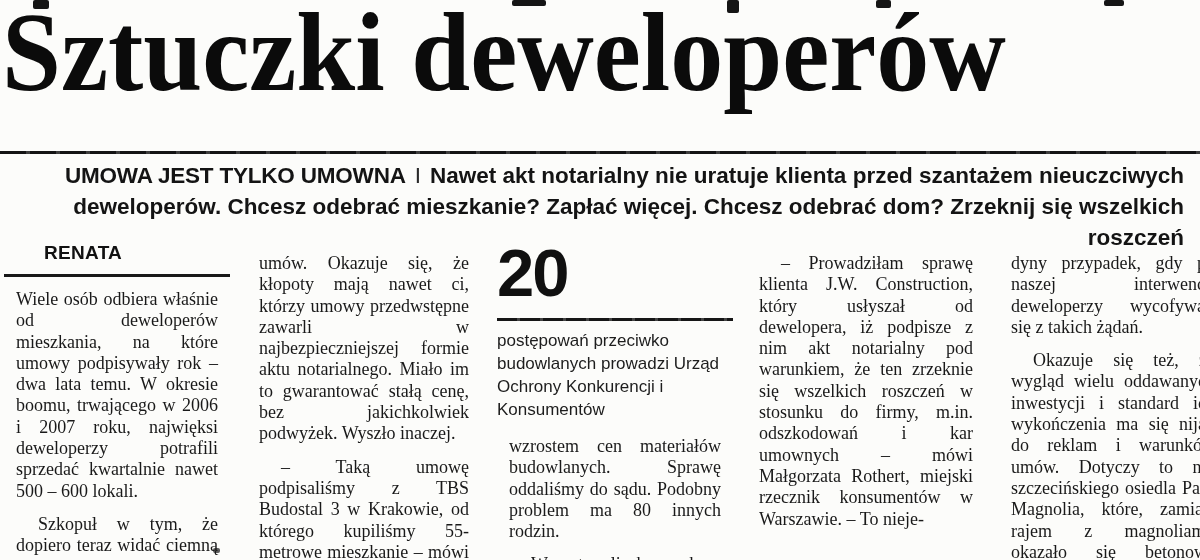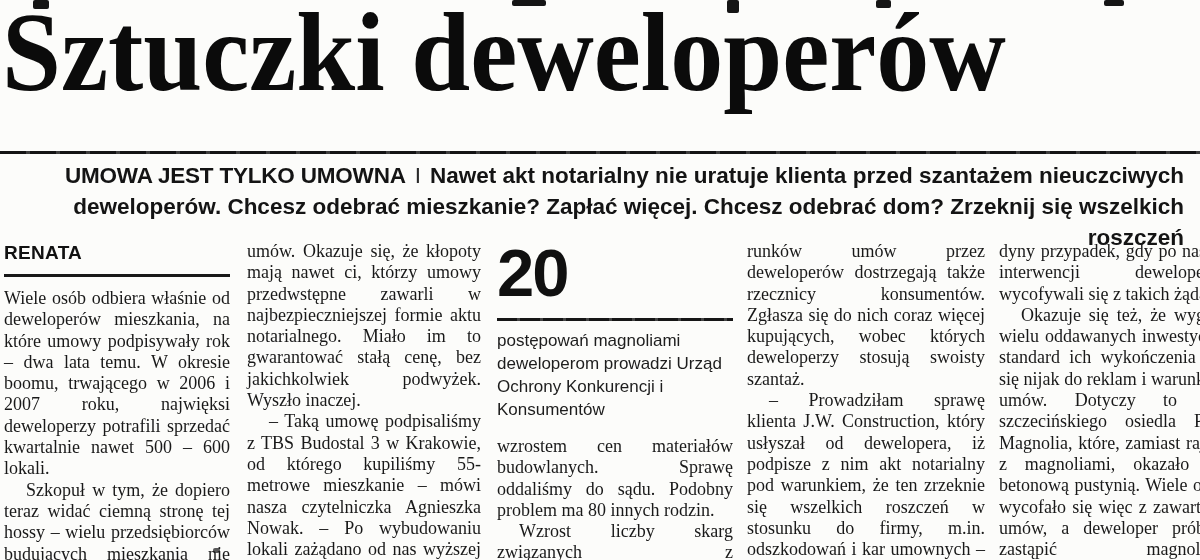--- a/index.html
+++ b/index.html
@@ -37,32 +37,33 @@
     font-size:22.5px;line-height:31px;color:#141414;text-align:right;
   }
   .deck .kicker{letter-spacing:-0.2px;}
   .deck .sep{font-weight:normal;padding:0 9px;color:#2a2a2a;}
   
   .col{
     position:absolute;top:241px;
     font-size:18px;line-height:21.3px;text-align:justify;
     color:#191919;
   }
-  .col p{margin:0;}
+  .col p{margin:12px;}
   .col p.ind{text-indent:22px;}
   .c1{left:4px;width:226px;}
   .c2{left:247px;width:234px;}
   .c3{left:497px;width:236px;}
   .c4{left:747px;width:238px;}
   .c5{left:999px;width:228px;}
   
   .byline{
     font-family:"Liberation Sans", sans-serif;font-weight:bold;
     font-size:19px;line-height:24px;letter-spacing:.3px;color:#111;
     text-align:left;
+    margin-left:40px;
   }
   .byline-rule{height:3px;background:#181818;margin:9px 0 11px;}
   
   .stat-number{
     font-family:"Liberation Sans", sans-serif;font-weight:800;
     font-size:67px;line-height:64px;letter-spacing:-2px;color:#101010;
     text-align:left;
   }
   .stat-rule{
     height:3px;margin:13px 0 8px;
@@ -104,27 +105,26 @@
   </div>
 
   <div class="col c2">
     <p>umów. Okazuje się, że kłopoty mają nawet ci, którzy umowy przedwstępne zawarli w najbezpieczniejszej formie aktu notarialnego. Miało im to gwarantować stałą cenę, bez jakichkolwiek podwyżek. Wyszło inaczej.</p>
     <p class="ind">– Taką umowę podpisaliśmy z TBS Budostal 3 w Krakowie, od którego kupiliśmy 55-metrowe mieszkanie – mówi nasza czytelniczka Agnieszka Nowak. – Po wybudowaniu lokali zażądano od nas wyższej ceny: ok. 800 zł za każdy metr kwadratowy, uzasadniając to</p>
   </div>
 
   <div class="col c3">
     <div class="stat-number">20</div>
     <div class="stat-rule"></div>
-    <div class="stat-caption">postępowań magnoliami deweloperom prowadzi Urząd Ochrony Konkurencji i Konsumentów</div>
+    <div class="stat-caption">postępowań przeciwko budowlanych prowadzi Urząd Ochrony Konkurencji i Konsumentów</div>
     <p class="resume">wzrostem cen materiałów budowlanych. Sprawę oddaliśmy do sądu. Podobny problem ma 80 innych rodzin.</p>
     <p class="ind">Wzrost liczby skarg związanych z niedotrzymywaniem wa-</p>
   </div>
 
   <div class="col c4">
-    <p>runków umów przez deweloperów dostrzegają także rzecznicy konsumentów. Zgłasza się do nich coraz więcej kupujących, wobec których deweloperzy stosują swoisty szantaż.</p>
     <p class="ind">– Prowadziłam sprawę klienta J.W. Construction, który usłyszał od dewelopera, iż podpisze z nim akt notarialny pod warunkiem, że ten zrzeknie się wszelkich roszczeń w stosunku do firmy, m.in. odszkodowań i kar umownych – mówi Małgorzata Rothert, miejski rzecznik konsumentów w Warszawie. – To nieje-</p>
   </div>
 
   <div class="col c5">
     <p>dyny przypadek, gdy po naszej interwencji deweloperzy wycofywali się z takich żądań.</p>
     <p class="ind">Okazuje się też, że wygląd wielu oddawanych inwestycji i standard ich wykończenia ma się nijak do reklam i warunków umów. Dotyczy to np. szczecińskiego osiedla Park Magnolia, które, zamiast rajem z magnoliami, okazało się betonową pustynią. Wiele osób wycofało się więc z zawartych umów, a deweloper próbuje zastąpić magnolie... rododendronami.</p>
 
   </div>
 
 </div>

